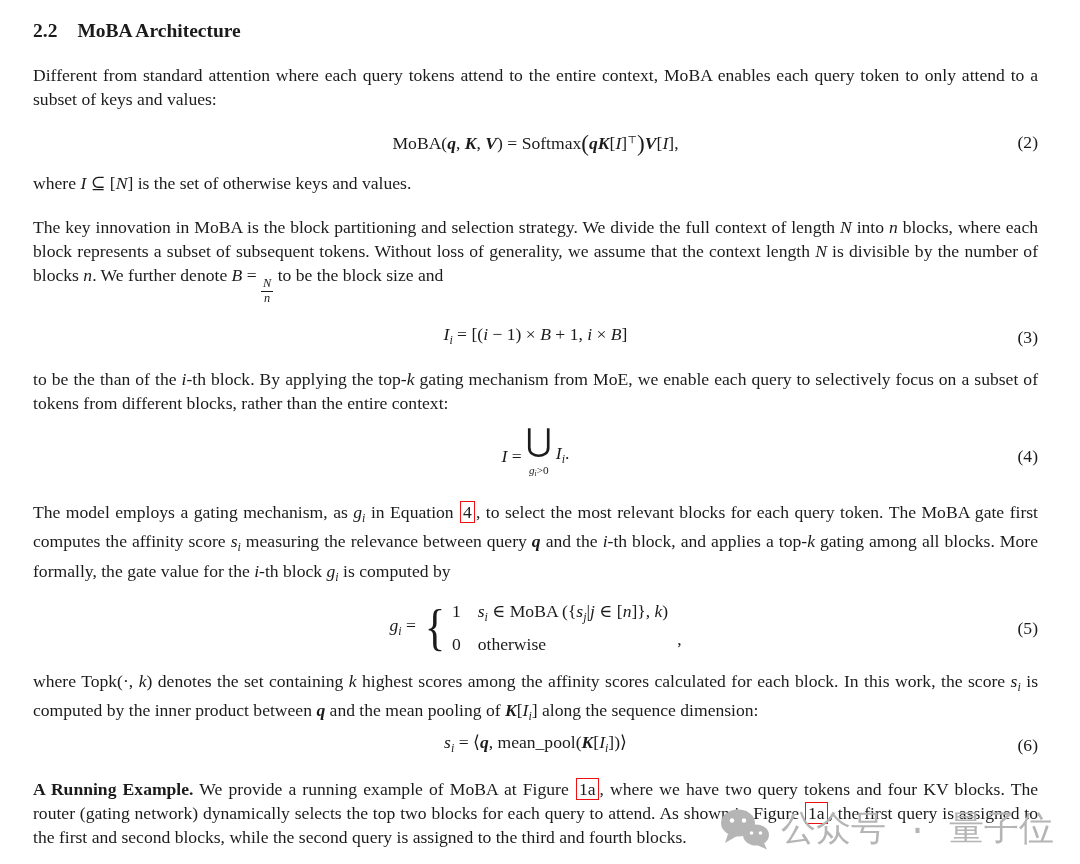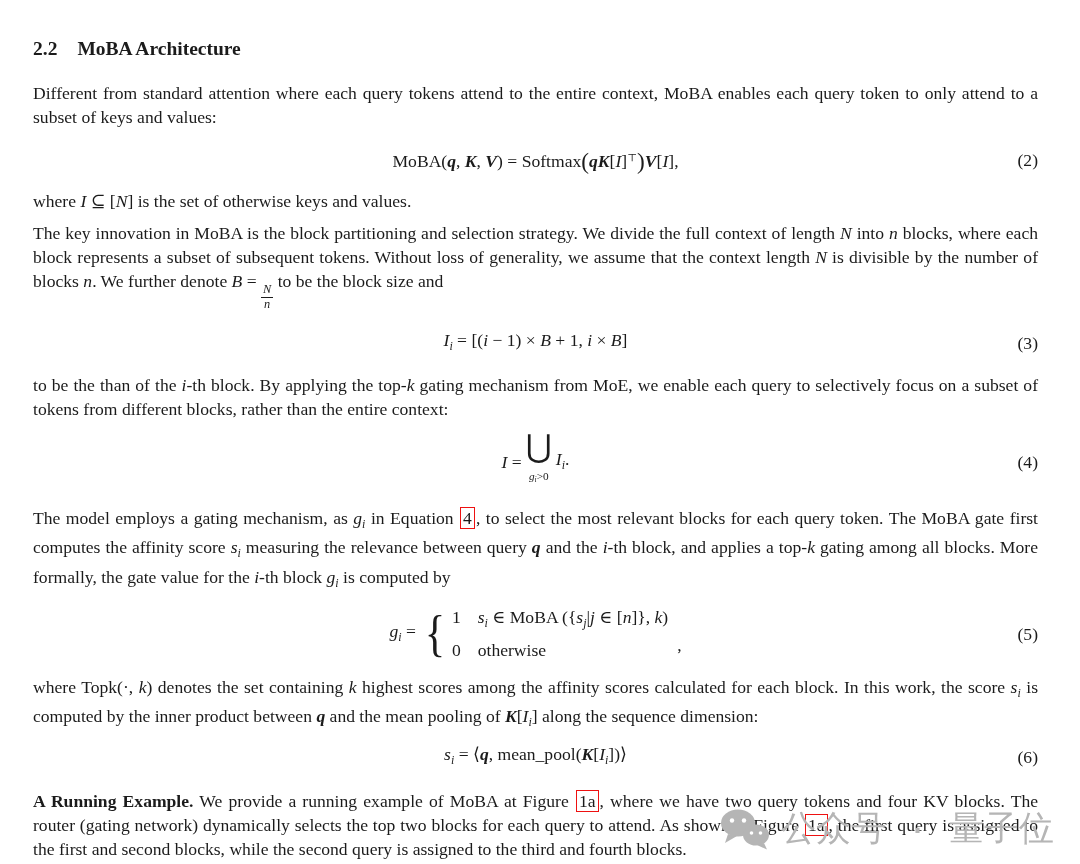--- a/index.html
+++ b/index.html
@@ -4,40 +4,40 @@
 <style>
   html,body { margin:0; padding:0; background:#ffffff; }
   body {
     width:1080px; height:864px;
     font-family:"Liberation Serif","DejaVu Serif",serif;
     color:#1b1b1b;
   }
   .page {
     position:relative; box-sizing:border-box;
     width:1080px; height:864px;
-    padding:32px 42px 0 33px;
+    padding:14px 42px 0 33px;
     overflow:hidden; background:#fff;
   }
   .heading { font-size:19.5px; font-weight:bold; margin:6px 0 0 0; }
   .sec-num { margin-right:20px; }
   .para { font-size:17.6px; line-height:24px; text-align:justify; margin:0; }
   .b-p1 { margin-top:21px; }
   .b-p2 { margin-top:15px; }
-  .b-p3 { margin-top:8px; }
+  .b-p3 { margin-top:20px; }
   .b-p4 { margin-top:15px; }
   .b-p5 { margin-top:13px; }
   .b-p6 { margin-top:13px; }
   .b-p7 { margin-top:17px; }
 
   .eq { position:relative; text-align:center; font-size:17.6px; line-height:24px; }
   .b-eq2 { margin:17px 0 0 0; }
   .b-eq3 { margin:16px 0 0 0; }
   .b-eq4 { margin:10px 0 0 0; }
   .b-eq5 { margin:11px 0 0 0; }
-  .b-eq6 { margin:8px 0 0 0; }
+  .b-eq6 { margin:2px 0 0 0; }
   .eq-num { position:absolute; right:0; top:50%; transform:translateY(-50%); }
   .eq-flex { display:inline-flex; align-items:center; vertical-align:middle; }
 
   
   .m-i  { font-style:italic; }
   .m-b  { font-weight:bold; }
   .m-bi { font-weight:bold; font-style:italic; }
   .m-sub { font-size:68%; font-style:italic; vertical-align:-0.3em; }
   .m-sup { font-size:60%; vertical-align:0.6em; }
   .m-big { font-size:132%; vertical-align:-0.1em; }

